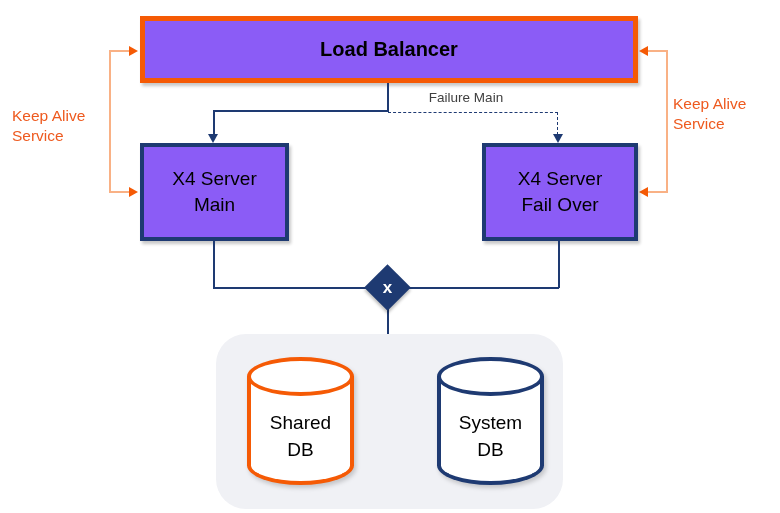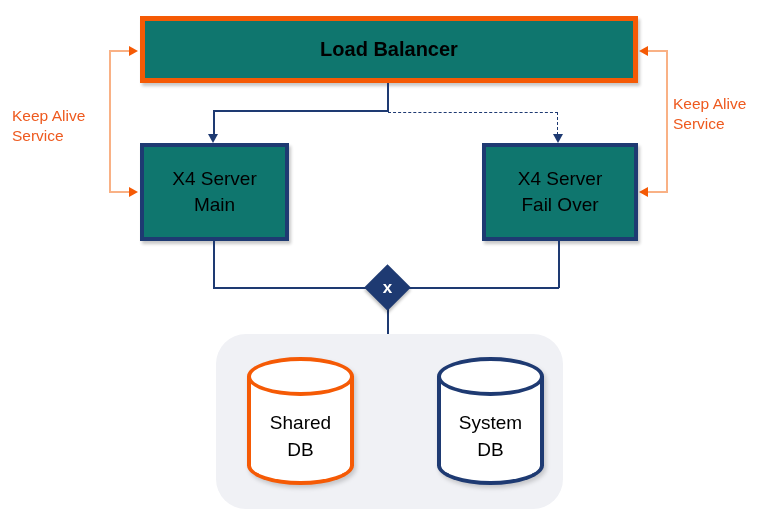--- a/index.html
+++ b/index.html
@@ -16,21 +16,21 @@
     position: relative;
     width: 780px;
     height: 513px;
     background: #ffffff;
     overflow: hidden;
   }
   .abs { position: absolute; box-sizing: border-box; }
 
   
   .node {
-    background: #0f766e;
+    background: #8b5cf6;
     display: flex;
     align-items: center;
     justify-content: center;
     text-align: center;
     color: #000000;
     box-shadow: 2px 3px 3px rgba(0,0,0,0.22);
   }
   .node-orange { border: 5px solid var(--orange); }
   .node-navy  { border: 4px solid var(--navy); }
   .lb-label { font-size: 20px; font-weight: bold; }
@@ -121,20 +121,21 @@
   </div>
 
   <div class="abs line-navy-v" style="left:387px; top:83px; height:28px;"></div>
   <div class="abs line-navy-h" style="left:213px; top:110px; width:176px;"></div>
   <div class="abs line-navy-v" style="left:213px; top:110px; height:25px;"></div>
   <div class="abs arr arr-down-navy" style="left:208px; top:134px;"></div>
 
   <div class="abs line-dashed-h" style="left:388px; top:112px; width:170px;"></div>
   <div class="abs line-dashed-v" style="left:557px; top:112px; height:23px;"></div>
   <div class="abs arr arr-down-navy" style="left:553px; top:134px;"></div>
+  <div class="abs failure-label" style="left:406px; top:90px;">Failure Main</div>
 
   <div class="abs line-orange-v" style="left:109px; top:51px; height:142px;"></div>
   <div class="abs line-orange-h" style="left:109px; top:50px; width:22px;"></div>
   <div class="abs arr arr-right-orange" style="left:129px; top:46px;"></div>
   <div class="abs line-orange-h" style="left:109px; top:191px; width:22px;"></div>
   <div class="abs arr arr-right-orange" style="left:129px; top:187px;"></div>
   <div class="abs keep-alive" style="left:12px; top:106px;">Keep Alive
 Service</div>
 
   <div class="abs line-orange-v" style="left:666px; top:51px; height:142px;"></div>

